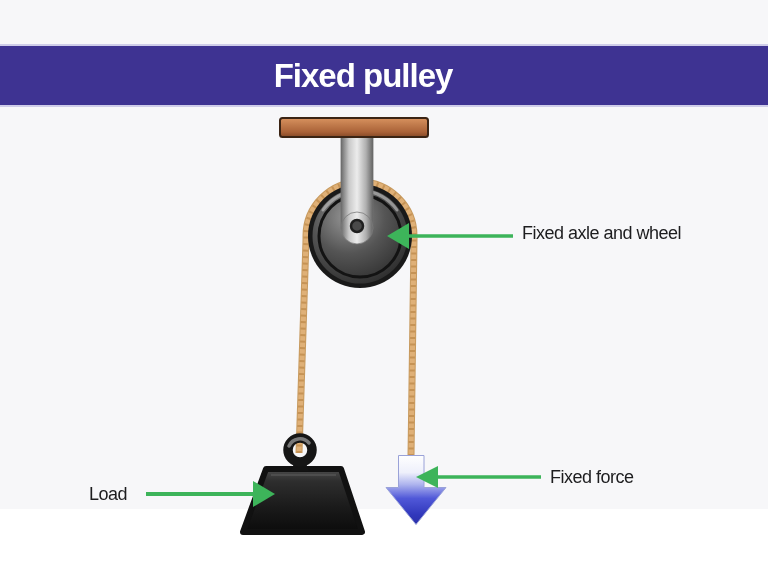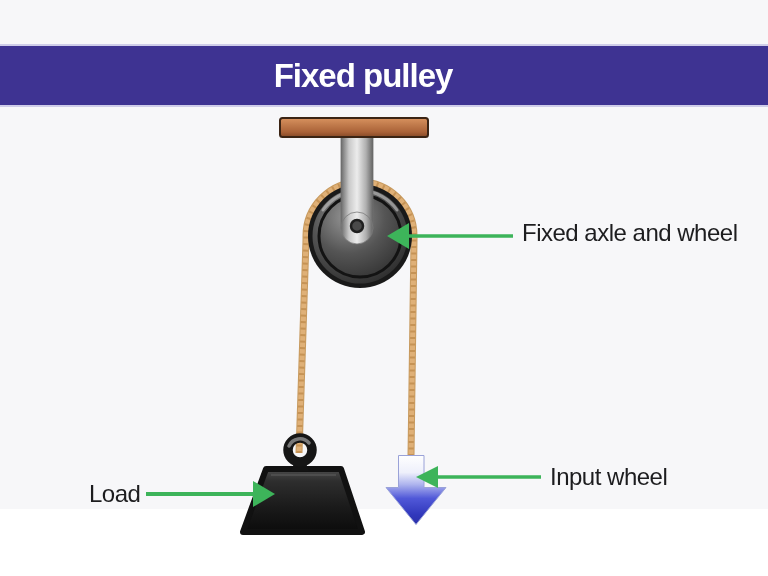--- a/index.html
+++ b/index.html
@@ -7,21 +7,21 @@
   .stage{position:absolute;top:0;left:0;width:768px;height:509px;
          background:var(--c-background,#f7f7f9);}
   .banner{position:absolute;top:44px;left:0;width:768px;height:63px;box-sizing:border-box;
           background:var(--c-banner,#3e3392);
           border-top:2px solid var(--c-banner_edge,#cfcde9);
           border-bottom:2px solid var(--c-banner_edge,#cfcde9);}
   .banner-title{position:absolute;top:0;left:0;width:100%;height:59px;line-height:59px;
           text-align:center;transform:translateX(-21px);
           color:var(--c-title_text,#ffffff);font-size:33px;font-weight:bold;letter-spacing:-1px;}
   .diagram-svg{position:absolute;top:0;left:0;}
-  .lbl{position:absolute;color:var(--c-label_text,#1d1d1f);font-size:24px;letter-spacing:-0.5px;
+  .lbl{position:absolute;color:var(--c-label_text,#1d1d1f);font-size:18px;letter-spacing:-0.5px;
        line-height:28px;white-space:nowrap;}
   .lbl-axle{top:219px;left:522px;}
   .lbl-load{top:480px;left:89px;}
   .lbl-input{top:463px;left:550px;}
   .corner-patch{position:absolute;left:701px;top:514px;width:67px;height:62px;
        background:#ffffff;border-top-left-radius:3px;}
   .green-stroke{stroke:var(--c-pointer_green,#3db45a);}
   .green-fill{fill:var(--c-pointer_green,#3db45a);}
 </style>
 </head>
@@ -113,14 +113,14 @@
     </g>
 
     <g>
       <line x1="437" y1="477" x2="541" y2="477" class="green-stroke" stroke-width="3.5"></line>
       <polygon points="416,477 438,466 438,488" class="green-fill"></polygon>
     </g>
   </svg>
 
   <div class="lbl lbl-axle">Fixed axle and wheel</div>
   <div class="lbl lbl-load">Load</div>
-  <div class="lbl lbl-input">Input wheel</div>
+  <div class="lbl lbl-input">Fixed force</div>
 </div>
 
 </body></html>

